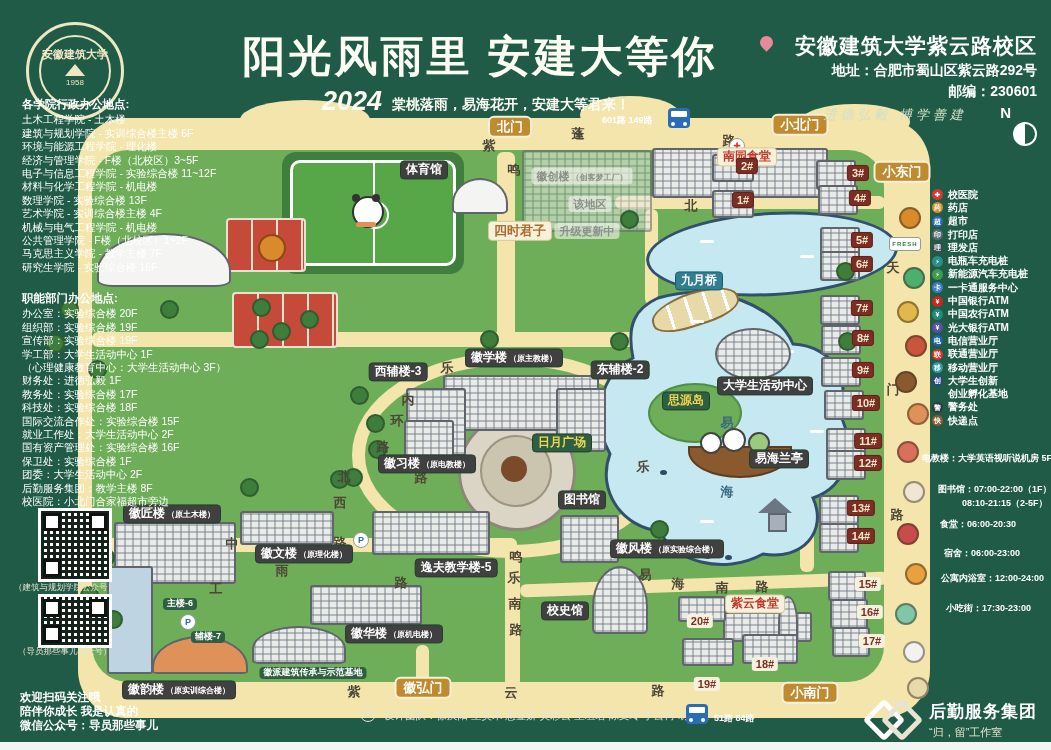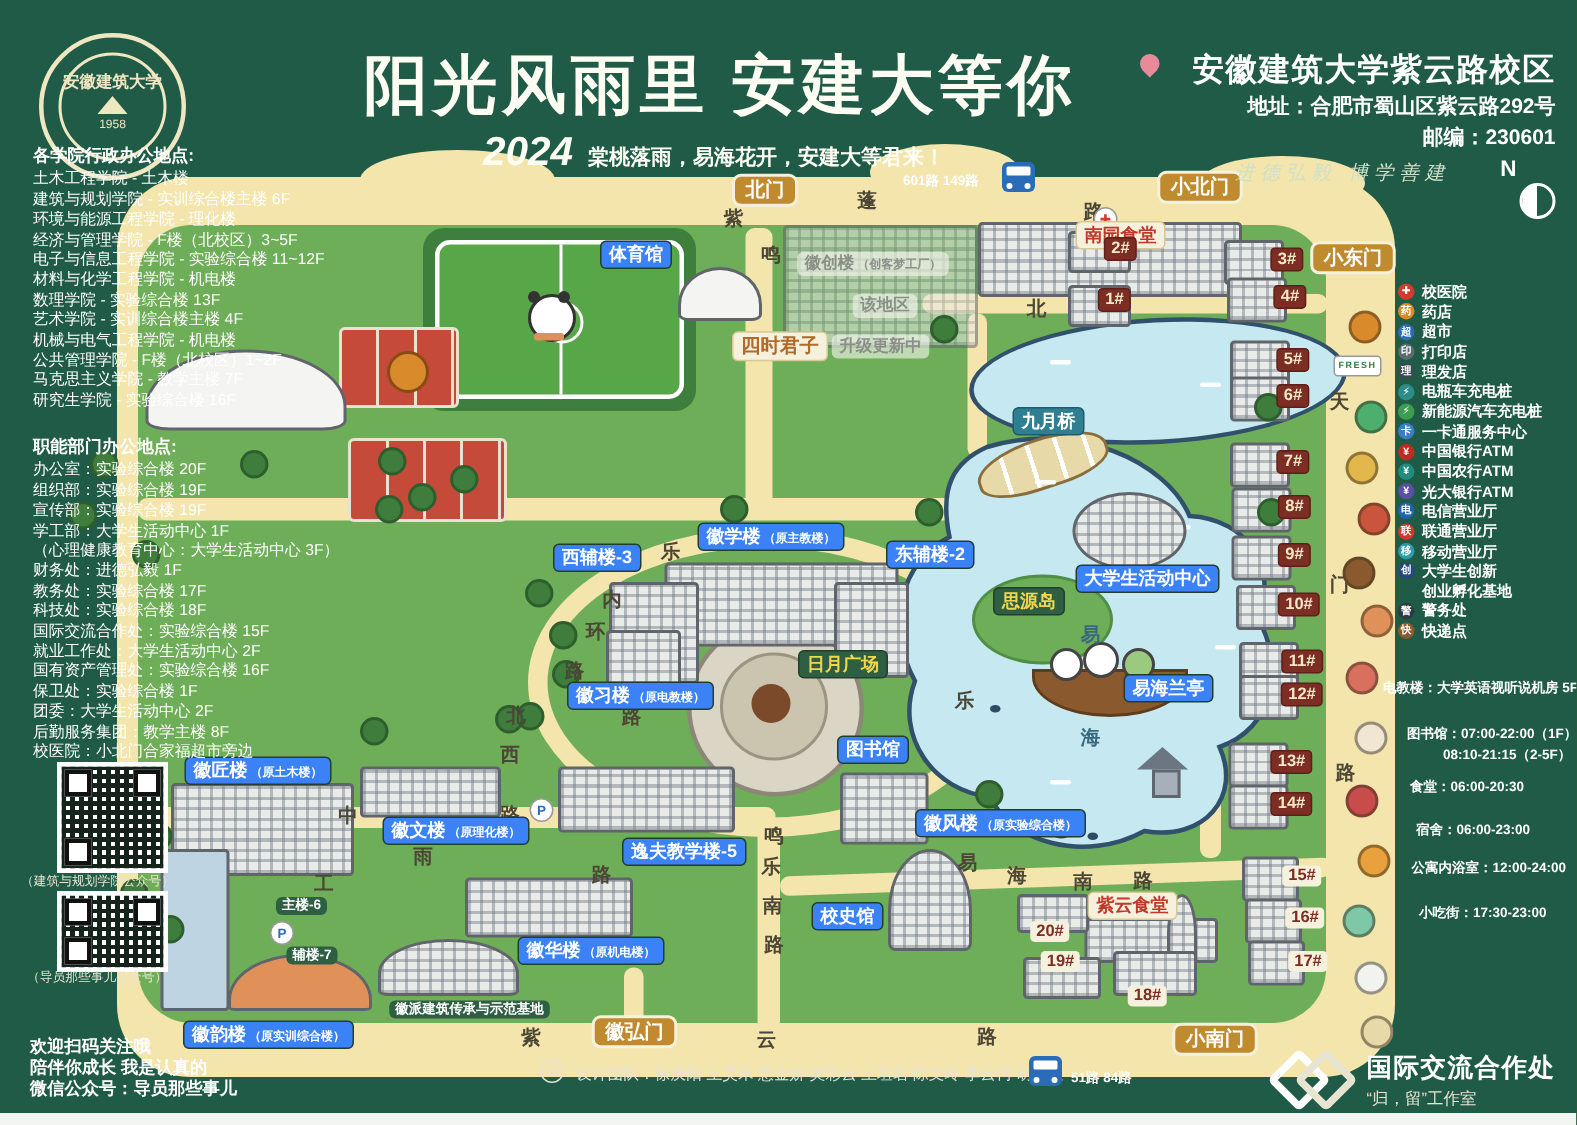--- a/index.html
+++ b/index.html
@@ -39,21 +39,21 @@
   .field-pad{position:absolute;left:282px;top:152px;width:182px;height:122px;background:#3F7F3D;border-radius:14px;z-index:4;}
   .field{position:absolute;left:8px;top:8px;right:8px;bottom:8px;background:#57A648;border:3px solid #fff;border-radius:10px;}
   .field-line{position:absolute;left:50%;top:0;bottom:0;width:2px;background:#fff;}
   .field-circle{position:absolute;left:50%;top:50%;width:24px;height:24px;margin:-12px;border:2px solid #fff;border-radius:50%;}
   .courts{position:absolute;background:#C64A39;border:2px solid #E8E2CE;border-radius:4px;z-index:5;
           background-image:repeating-linear-gradient(90deg,transparent 0 23px,#E8E2CE 23px 25px);}
   
   .mlabel{position:absolute;transform:translate(-50%,-50%);white-space:nowrap;z-index:30;font-weight:bold;
           border-radius:4px;padding:2px 5px;line-height:1.1;text-align:center;}
   .mlabel .sub{font-size:8px;margin-left:2px;}
-  .green{background:#3b82f6;color:#fff;font-size:12px;border:1px solid #223f2c;}
+  .green{background:#404040;color:#fff;font-size:12px;border:1px solid #223f2c;}
   .yellowText{background:#2E5F42;color:#F2D64B;font-size:12px;border:1px solid #223f2c;}
   .gate{background:#C08A2E;color:#fff;font-size:13px;border:2px solid #F6F1DC;border-radius:6px;padding:2px 7px;}
   .cream{background:#F6F1DC;color:#C0392B;font-size:12px;border:1px solid #D8C894;}
   .creamBrown{background:#F6F1DC;color:#B06A2A;font-size:13px;border:1px solid #D8C894;}
   .teal{background:#2F7F93;color:#fff;font-size:12px;border:1px solid #1e5a6b;}
   .fadedL{background:rgba(246,246,240,.6);color:#8A9088;font-size:11px;}
   .smallGreen{background:#2E5F42;color:#fff;font-size:9px;padding:1px 4px;}
   .maroonNum{background:#7C2D24;color:#F6E9C8;font-size:11px;padding:1px 4px;border:1px solid #5E1F18;border-radius:3px;}
   .whiteNum{background:#F6F1DC;color:#7C2D24;font-size:11px;padding:1px 4px;border-radius:3px;}
   .roadchar{position:absolute;transform:translate(-50%,-50%);font-size:13px;font-weight:bold;color:#4C4636;z-index:8;}
@@ -329,21 +329,21 @@
   <div class="busicon" style="left:686px;top:704px;">
       <div class="w"></div>
       <div class="wh1"></div>
       <div class="wh2"></div>
     </div>
   <div class="bustext" style="left:714px;top:712px;">51路 84路</div>
   <div class="collegeblk">
     <div class="dia"></div>
     <div class="dia d2"></div>
     <div>
-      <div class="colname">国际交流合作处</div>
+      <div class="colname">后勤服务集团</div>
       <div class="studio">“归，留”工作室</div>
     </div>
   </div>
   <div class="whitestrip"></div>
 <div class="hline" style="left: 922px; top: 452px;">电教楼：大学英语视听说机房 5F</div>
     <div class="hline" style="left: 938px; top: 483px;">图书馆：07:00-22:00（1F）</div>
     <div class="hline" style="left: 962px; top: 497px;">08:10-21:15（2-5F）</div>
     <div class="hline" style="left: 940px; top: 518px;">食堂：06:00-20:30</div>
     <div class="hline" style="left: 944px; top: 547px;">宿舍：06:00-23:00</div>
     <div class="hline" style="left: 941px; top: 572px;">公寓内浴室：12:00-24:00</div>
@@ -435,41 +435,41 @@
     <div class="mlabel green" style="left: 582px; top: 500px;"><span>图书馆</span></div>
     <div class="mlabel green" style="left: 172px; top: 514px;"><span>徽匠楼</span><span class="sub">（原土木楼）</span></div>
     <div class="mlabel green" style="left: 284px; top: 554px; margin-left: 20px;"><span>徽文楼</span><span class="sub">（原理化楼）</span></div>
     <div class="mlabel green" style="left: 456px; top: 568px;"><span>逸夫教学楼-5</span></div>
     <div class="mlabel green" style="left: 394px; top: 634px;"><span>徽华楼</span><span class="sub">（原机电楼）</span></div>
     <div class="mlabel green" style="left: 179px; top: 690px;"><span>徽韵楼</span><span class="sub">（原实训综合楼）</span></div>
     <div class="mlabel green" style="left: 667px; top: 549px;"><span>徽风楼</span><span class="sub">（原实验综合楼）</span></div>
     <div class="mlabel green" style="left: 565px; top: 611px;"><span>校史馆</span></div>
     <div class="mlabel cream" style="left: 755px; top: 604px;"><span>紫云食堂</span></div>
     <div class="mlabel smallGreen" style="left: 313px; top: 673px;"><span>徽派建筑传承与示范基地</span></div>
-    <div class="mlabel smallGreen" style="left: 201px; top: 604px;"><span>主楼-6</span></div>
+    <div class="mlabel smallGreen" style="left: 180px; top: 604px;"><span>主楼-6</span></div>
     <div class="mlabel smallGreen" style="left: 208px; top: 637px;"><span>辅楼-7</span></div>
     <div class="mlabel maroonNum" style="left: 747px; top: 166px;"><span>2#</span></div>
     <div class="mlabel maroonNum" style="left: 743px; top: 200px;"><span>1#</span></div>
     <div class="mlabel maroonNum" style="left: 858px; top: 173px;"><span>3#</span></div>
     <div class="mlabel maroonNum" style="left: 860px; top: 198px;"><span>4#</span></div>
     <div class="mlabel maroonNum" style="left: 862px; top: 240px;"><span>5#</span></div>
     <div class="mlabel maroonNum" style="left: 862px; top: 264px;"><span>6#</span></div>
     <div class="mlabel maroonNum" style="left: 862px; top: 308px;"><span>7#</span></div>
     <div class="mlabel maroonNum" style="left: 863px; top: 338px;"><span>8#</span></div>
     <div class="mlabel maroonNum" style="left: 863px; top: 370px;"><span>9#</span></div>
     <div class="mlabel maroonNum" style="left: 866px; top: 403px;"><span>10#</span></div>
     <div class="mlabel maroonNum" style="left: 868px; top: 441px;"><span>11#</span></div>
     <div class="mlabel maroonNum" style="left: 868px; top: 463px;"><span>12#</span></div>
     <div class="mlabel maroonNum" style="left: 861px; top: 508px;"><span>13#</span></div>
     <div class="mlabel maroonNum" style="left: 861px; top: 536px;"><span>14#</span></div>
     <div class="mlabel whiteNum" style="left: 868px; top: 584px;"><span>15#</span></div>
     <div class="mlabel whiteNum" style="left: 870px; top: 612px;"><span>16#</span></div>
     <div class="mlabel whiteNum" style="left: 872px; top: 641px;"><span>17#</span></div>
     <div class="mlabel whiteNum" style="left: 765px; top: 664px;"><span>18#</span></div>
-    <div class="mlabel whiteNum" style="left: 707px; top: 641px;"><span>19#</span></div>
+    <div class="mlabel whiteNum" style="left: 707px; top: 684px;"><span>19#</span></div>
     <div class="mlabel whiteNum" style="left: 700px; top: 621px;"><span>20#</span></div>
     <div class="roadchar" style="left: 489px; top: 146px;">紫</div>
     <div class="roadchar" style="left: 578px; top: 134px;">蓬</div>
     <div class="roadchar" style="left: 729px; top: 141px;">路</div>
     <div class="roadchar" style="left: 514px; top: 170px;">鸣</div>
     <div class="roadchar" style="left: 691px; top: 206px;">北</div>
     <div class="roadchar" style="left: 447px; top: 368px;">乐</div>
     <div class="roadchar" style="left: 408px; top: 400px;">内</div>
     <div class="roadchar" style="left: 397px; top: 421px;">环</div>
     <div class="roadchar" style="left: 383px; top: 447px;">路</div>

